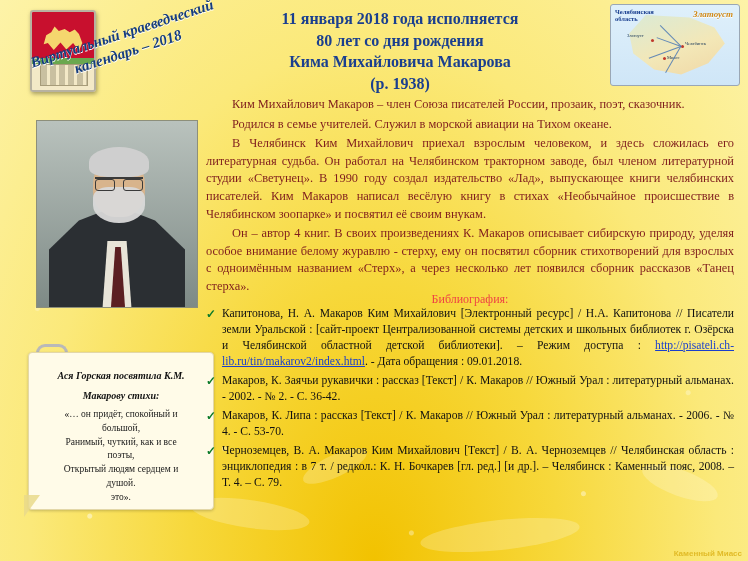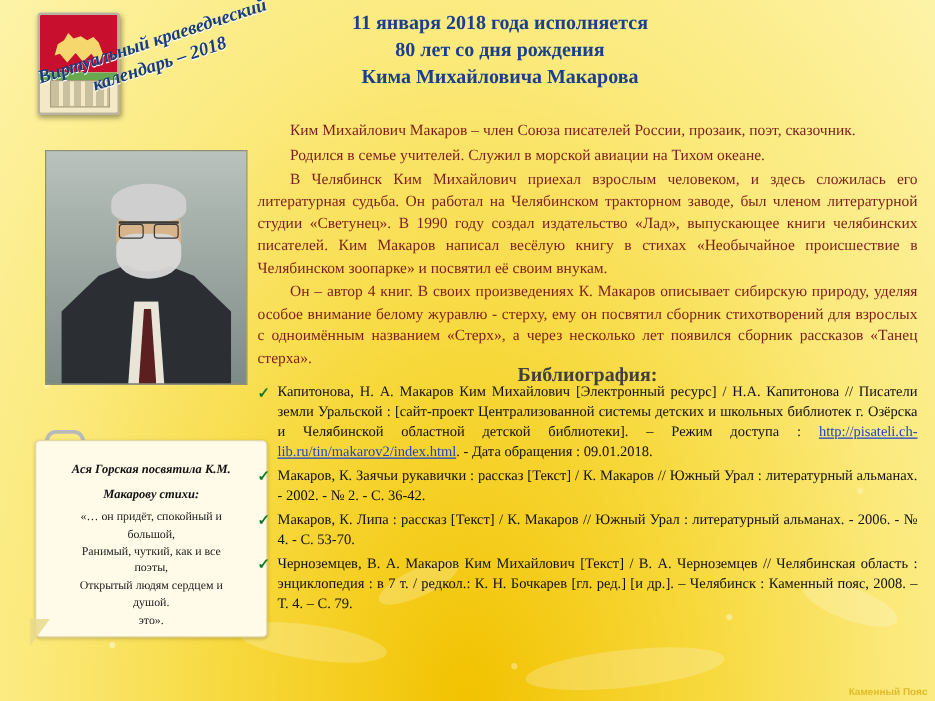--- a/index.html
+++ b/index.html
@@ -161,21 +161,21 @@
   
   .body-text{
     position:absolute;left:206px;top:96px;width:528px;
     font-size:12.4px;line-height:1.42;color:#7f1d1d;text-align:justify;
   }
   .body-text p{margin:0 0 2px 0;text-indent:26px;}
 
   
   .biblio-title{
     position:absolute;left:206px;top:292px;width:528px;
-    text-align:center;font-weight:bold;font-size:16px;color:#404040;
+    text-align:center;font-weight:normal;font-size:12px;color:#ef4444;
   }
   .biblio{
     position:absolute;left:206px;top:306px;width:528px;
     font-size:11.6px;line-height:1.38;color:#111;text-align:justify;
   }
   .bi{position:relative;padding-left:16px;margin-bottom:3px;}
   .bi .tick{position:absolute;left:0;top:0;color:#0b7a2a;font-size:12px;font-weight:bold;}
   .bi a{color:#1a3fcc;text-decoration:underline;}
 
   
@@ -206,22 +206,43 @@
 
   <div class="ribbon">
     <div>Виртуальный краеведческий</div>
     <div>календарь – 2018</div>
   </div>
 
   <div class="header-title">
     <div>11 января 2018 года исполняется</div>
     <div>80 лет со дня рождения</div>
     <div>Кима Михайловича Макарова</div>
-  </div>
-
+    <div>(р. 1938)</div>
+  </div>
+
+  <div class="map">
+    <div class="landmass"></div>
+    <div class="title">
+      <span>Челябинская</span><br>
+      <span>область</span>
+    </div>
+    <div class="big">Златоуст</div>
+
+    <div class="dot" style="left:70px;top:40px;"></div>
+    <div class="lbl" style="left:74px;top:36px;">Челябинск</div>
+    <div class="dot" style="left:52px;top:52px;"></div>
+    <div class="lbl" style="left:56px;top:50px;">Миасс</div>
+    <div class="dot" style="left:40px;top:34px;"></div>
+    <div class="lbl" style="left:16px;top:28px;">Златоуст</div>
+
+    <div class="line" style="left:70px;top:42px;width:30px;transform:rotate(120deg);"></div>
+    <div class="line" style="left:70px;top:42px;width:34px;transform:rotate(160deg);"></div>
+    <div class="line" style="left:70px;top:42px;width:26px;transform:rotate(200deg);"></div>
+    <div class="line" style="left:70px;top:42px;width:30px;transform:rotate(225deg);"></div>
+  </div>
 
   <div class="portrait">
     <div class="bgwall"></div>
     <div class="suit"></div>
     <div class="shirt"></div>
     <div class="tie"></div>
     <div class="head"></div>
     <div class="beard"></div>
     <div class="hair"></div>
     <div class="glasses"></div>
@@ -266,15 +287,15 @@
       <span>Макаров, К.  Липа : рассказ [Текст] / К. Макаров // Южный Урал : литературный альманах. - 2006. - № 4. - С. 53-70.</span>
     </div>
 
     <div class="bi">
       <span class="tick">✓</span>
       <span>Черноземцев, В. А. Макаров Ким Михайлович [Текст] / В. А. Черноземцев // Челябинская область : энциклопедия : в 7 т. / редкол.: К. Н. Бочкарев [гл. ред.] [и др.]. – Челябинск : Каменный пояс, 2008. – Т. 4. – С. 79.</span>
     </div>
 
   </div>
 
-  <div class="watermark">Каменный Пояс</div>
+  <div class="watermark">Каменный Миасс</div>
 
 </div>
 
 </body></html>

